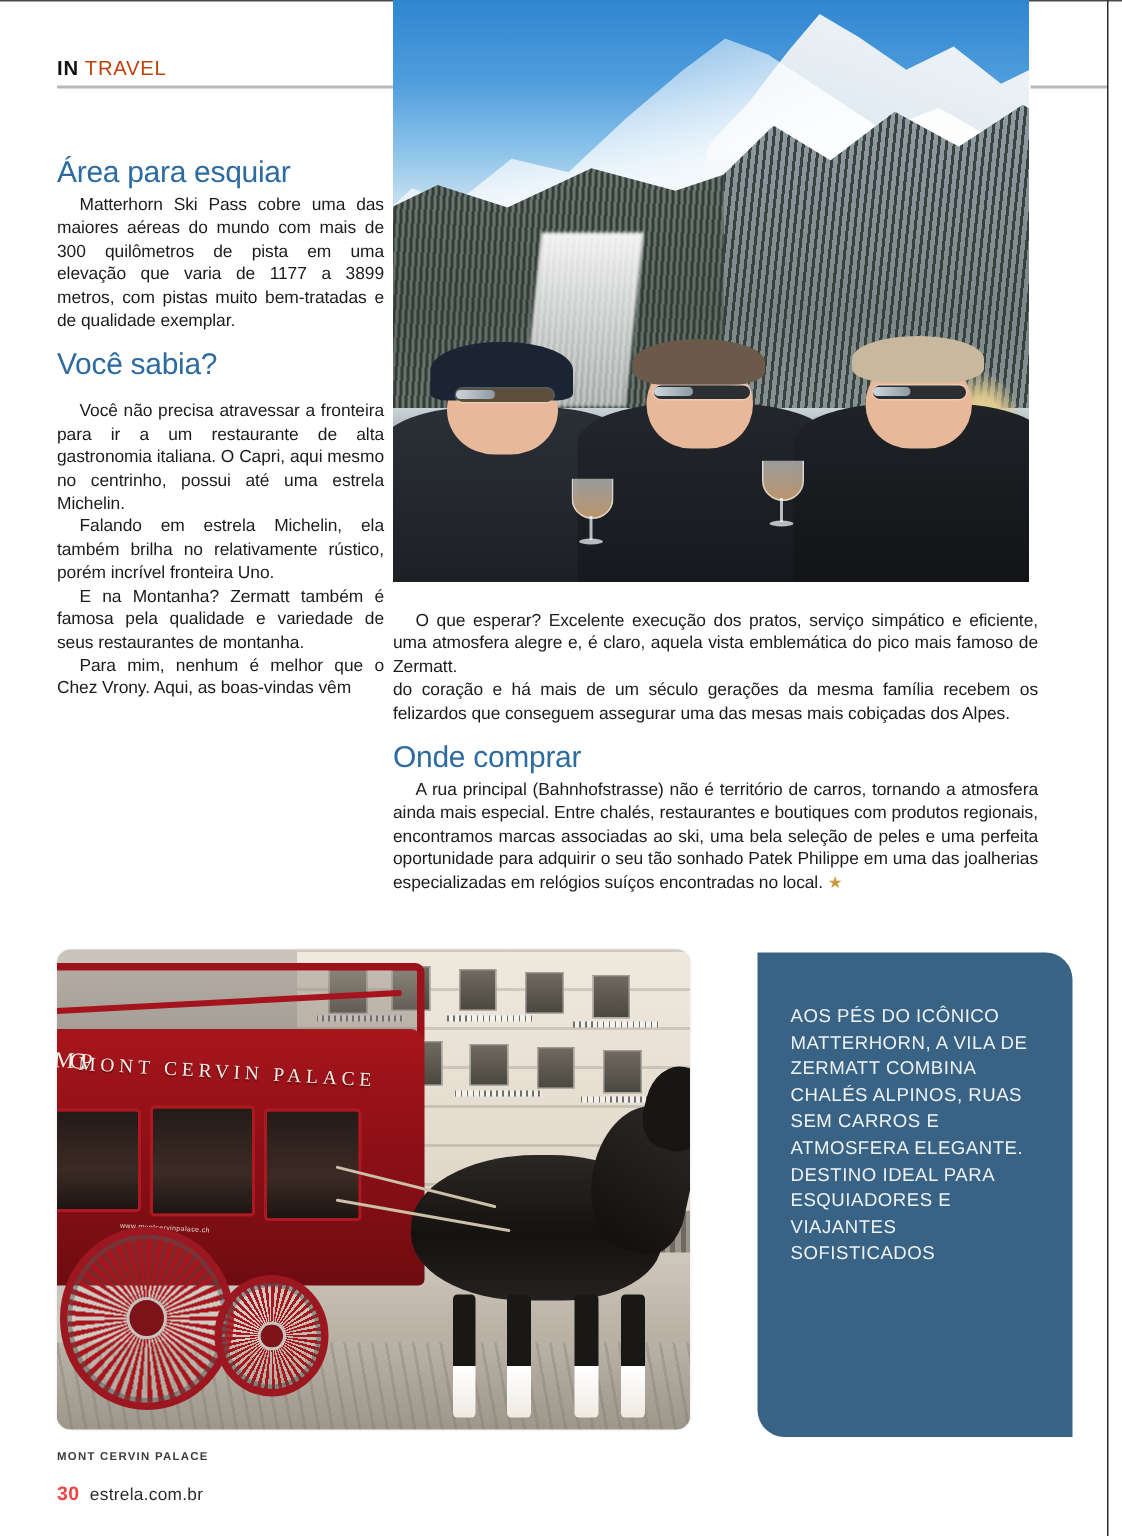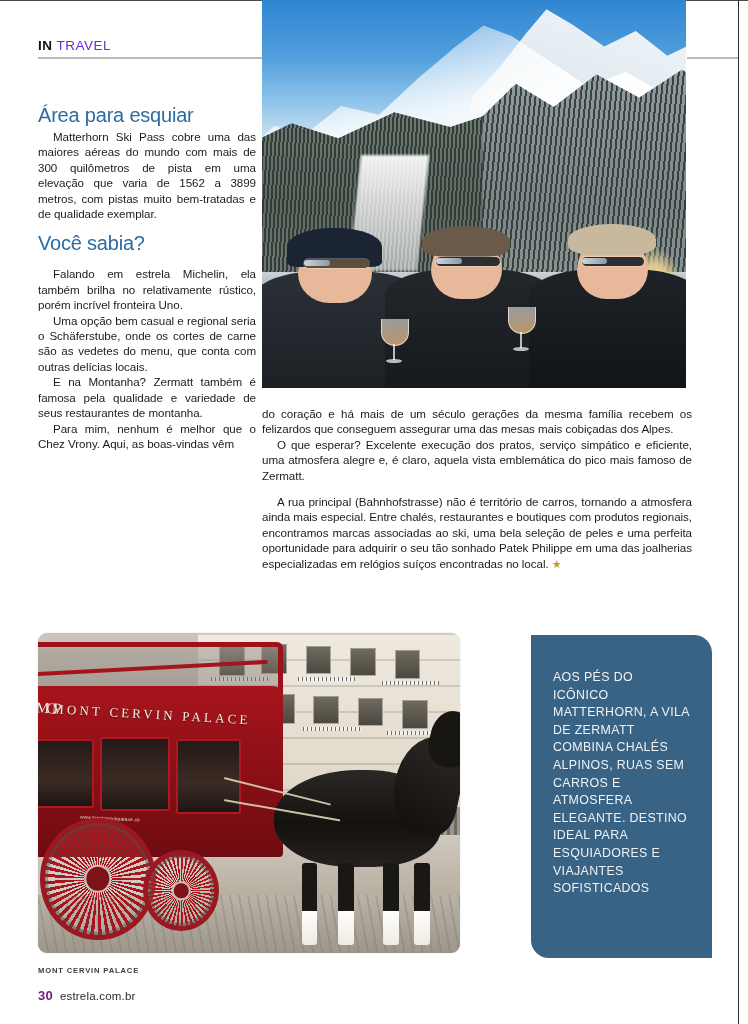--- a/index.html
+++ b/index.html
@@ -15,21 +15,21 @@
   
   .edge-right{position:absolute;right:9px;top:0;width:1px;height:1024px;background:#2b2b2b;}
   .edge-top{position:absolute;left:0;top:0;width:748px;height:1px;background:#4a4a4a;}
 
   
   .kicker{
     position:absolute;left:38px;top:38px;
     font-size:13.5px;letter-spacing:.5px;color:#2e2e2e;
   }
   .kicker b{font-weight:bold;color:#111;}
-  .kicker span.light{font-weight:400;color:#6d28d9;}
+  .kicker span.light{font-weight:400;color:#c2410c;}
   .rule-left{position:absolute;left:38px;top:57px;width:224px;height:2px;background:#b9b9b9;}
   .rule-right{position:absolute;left:687px;top:57px;width:51px;height:2px;background:#b9b9b9;}
 
   
   .photo-top{
     position:absolute;left:262px;top:0px;width:424px;height:388px;
     overflow:hidden;background:#9fc4e3;
   }
   .photo-top .sky{
     position:absolute;inset:0;
@@ -226,35 +226,35 @@
     position:absolute;right:-2%;top:36%;width:46%;height:58%;
   }
   .h-body{position:absolute;left:0;top:12%;width:86%;height:52%;border-radius:50% 44% 40% 46%;background:linear-gradient(180deg,#2a2724 0%,#14120f 55%,#242120 100%);}
   .h-neck{position:absolute;right:4%;top:-6%;width:34%;height:52%;border-radius:50% 40% 30% 50%;background:linear-gradient(200deg,#2d2a26,#100e0c);transform:rotate(12deg);}
   .h-head{position:absolute;right:-2%;top:-20%;width:22%;height:30%;border-radius:46% 50% 40% 40%;background:#181613;transform:rotate(14deg);}
   .h-leg{position:absolute;bottom:-6%;width:8%;height:44%;background:linear-gradient(180deg,#1a1815 0%,#1a1815 58%,#ffffff 58%,#efeae2 100%);border-radius:3px;}
   .rein{position:absolute;height:2px;background:#cdbfa8;transform-origin:left center;border-radius:2px;}
 
   
   .pullquote{
-    position:absolute;left:531px;top:635px;width:181px;height:323px;
+    position:absolute;left:505px;top:635px;width:210px;height:323px;
     background:#396384;border-radius:0 18px 0 18px;
     box-sizing:border-box;padding:34px 22px 32px 22px;
   }
   .pullquote p{
     margin:0;color:#eef2f5;font-size:12.4px;line-height:17.6px;
     letter-spacing:.35px;text-transform:uppercase;
   }
 
   
   .footer{
     position:absolute;left:38px;top:988px;
     font-size:11.5px;color:#2a2a2a;letter-spacing:.2px;
   }
-  .footer .pg{font-weight:bold;font-size:13px;margin-right:7px;color:#701a75;}
+  .footer .pg{font-weight:bold;font-size:13px;margin-right:7px;color:#ef4444;}
   .star{color:#c79a3e;font-size:11px;}
 </style>
 </head>
 <body>
 
 <div class="page">
 
   <div class="edge-top"></div>
   <div class="edge-right"></div>
 
@@ -311,41 +311,42 @@
         <div class="stem"></div>
         <div class="foot"></div>
     </div>
   </div>
 
 
   <div class="col-left">
 
     <div class="blk">
       <h2 class="sec">Área para esquiar</h2>
-      <p class="body">Matterhorn Ski Pass cobre uma das maiores aéreas do mundo com mais de 300 quilômetros de pista em uma elevação que varia de 1562 a 3899 metros, com pistas muito bem-tratadas e de qualidade exemplar.</p>
+      <p class="body">Matterhorn Ski Pass cobre uma das maiores aéreas do mundo com mais de 300 quilômetros de pista em uma elevação que varia de 1177 a 3899 metros, com pistas muito bem-tratadas e de qualidade exemplar.</p>
     </div>
 
     <div class="blk">
       <h2 class="sec">Você sabia?</h2>
     </div>
 
     <div class="blk">
+      <p class="body">Você não precisa atravessar a fronteira para ir a um restaurante de alta gastronomia italiana. O Capri, aqui mesmo no centrinho, possui até uma estrela Michelin.</p>
       <p class="body">Falando em estrela Michelin, ela também brilha no relativamente rústico, porém incrível fronteira Uno.</p>
-      <p class="body">Uma opção bem casual e regional seria o Schäferstube, onde os cortes de carne são as vedetes do menu, que conta com outras delícias locais.</p>
       <p class="body">E na Montanha? Zermatt também é famosa pela qualidade e variedade de seus restaurantes de montanha.</p>
       <p class="body">Para mim, nenhum é melhor que o Chez Vrony. Aqui, as boas-vindas vêm</p>
     </div>
   </div>
 
   <div class="col-right">
     <div class="blk">
+      <p class="body">O que esperar? Excelente execução dos pratos, serviço simpático e eficiente, uma atmosfera alegre e, é claro, aquela vista emblemática do pico mais famoso de Zermatt.</p>
       <p class="body cont">do coração e há mais de um século gerações da mesma família recebem os felizardos que conseguem assegurar uma das mesas mais cobiçadas dos Alpes.</p>
-      <p class="body">O que esperar? Excelente execução dos pratos, serviço simpático e eficiente, uma atmosfera alegre e, é claro, aquela vista emblemática do pico mais famoso de Zermatt.</p>
     </div>
     <div class="blk">
+      <h2 class="sec">Onde comprar</h2>
       <p class="body"><span>A rua principal (Bahnhofstrasse) não é território de carros, tornando a atmosfera ainda mais especial. Entre chalés, restaurantes e boutiques com produtos regionais, encontramos marcas associadas ao ski, uma bela seleção de peles e uma perfeita oportunidade para adquirir o seu tão sonhado Patek Philippe em uma das joalherias especializadas em relógios suíços encontradas no local.</span> <span class="star">★</span></p>
     </div>
   </div>
 
   <div class="photo-bottom">
     <div class="pb-building">
       <div class="pb-win" style="left:8%;top:6%;width:9%;height:13%;"></div>
       <div class="pb-win" style="left:24%;top:5%;width:9%;height:13%;"></div>
       <div class="pb-win" style="left:41%;top:6%;width:9%;height:12%;"></div>
       <div class="pb-win" style="left:58%;top:7%;width:9%;height:12%;"></div>

